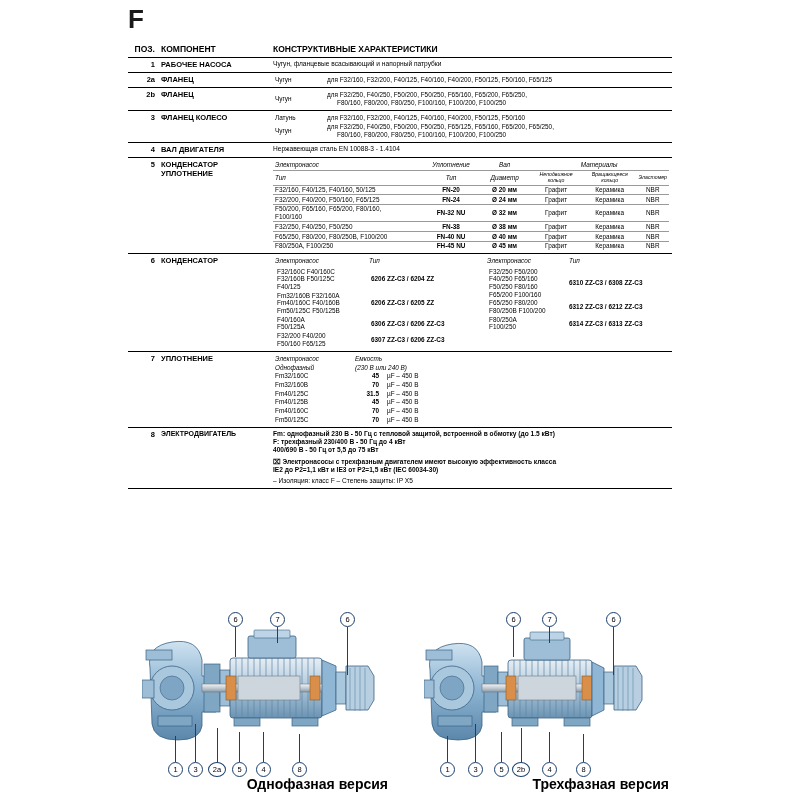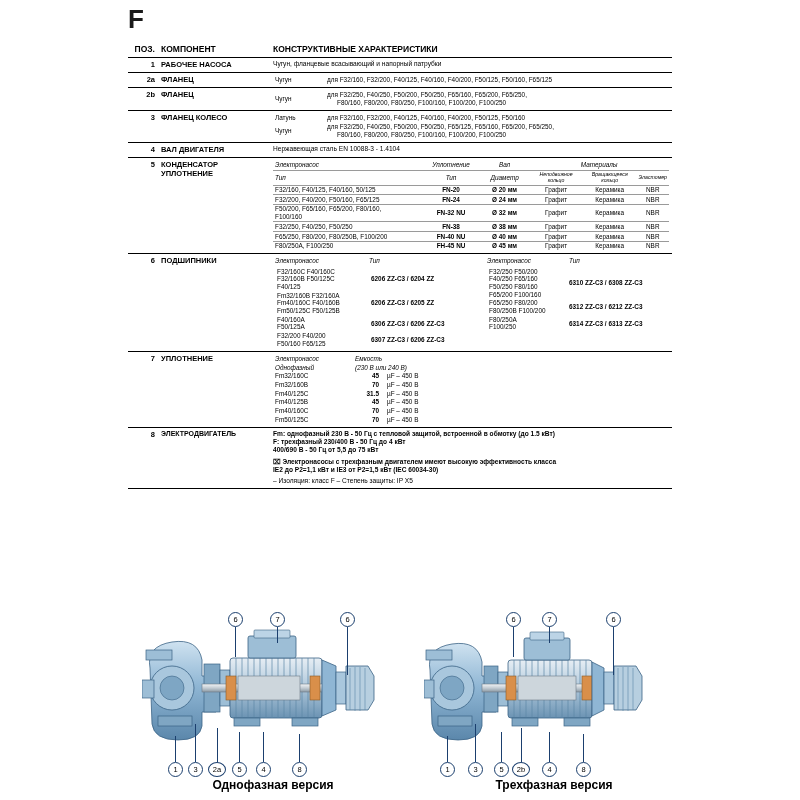--- a/index.html
+++ b/index.html
@@ -69,22 +69,22 @@
 
   
   .illus {
     position: absolute;
     left: 128px; top: 606px;
     width: 544px; height: 186px;
   }
   .cap-left, .cap-right {
     position: absolute;
     bottom: 0;
-    font-size: 12px; font-weight: bold;
-    text-align: center;
+    font-size: 14px; font-weight: bold;
+    text-align: right;
     margin-top: 28px;
   }
   .cap-left { left: 30px; width: 230px; }
   .cap-right { right: 3px; width: 230px; }
 
   .callout {
     position: absolute;
     width: 15px; height: 15px;
     border: 1px solid #1b3f6e;
     border-radius: 50%;
@@ -258,21 +258,21 @@
                 <td class="cen">Керамика</td>
                 <td class="cen">NBR</td>
               </tr>
             </tbody>
               </table>
           </td>
         </tr>
 
         <tr>
           <td class="col-pos">6</td>
-          <td class="col-comp">ПОДШИПНИКИ</td>
+          <td class="col-comp">КОНДЕНСАТОР</td>
           <td class="col-desc">
             <table class="inner bearing">
               <tbody>
                   <tr class="hd">
                 <td class="h" style="width:94px">Электронасос</td>
                 <td class="h" style="width:112px">Тип</td>
                 <td class="h" style="width:88px;padding-left:8px">Электронасос</td>
                 <td class="h">Тип</td>
               </tr>
               <tr>

